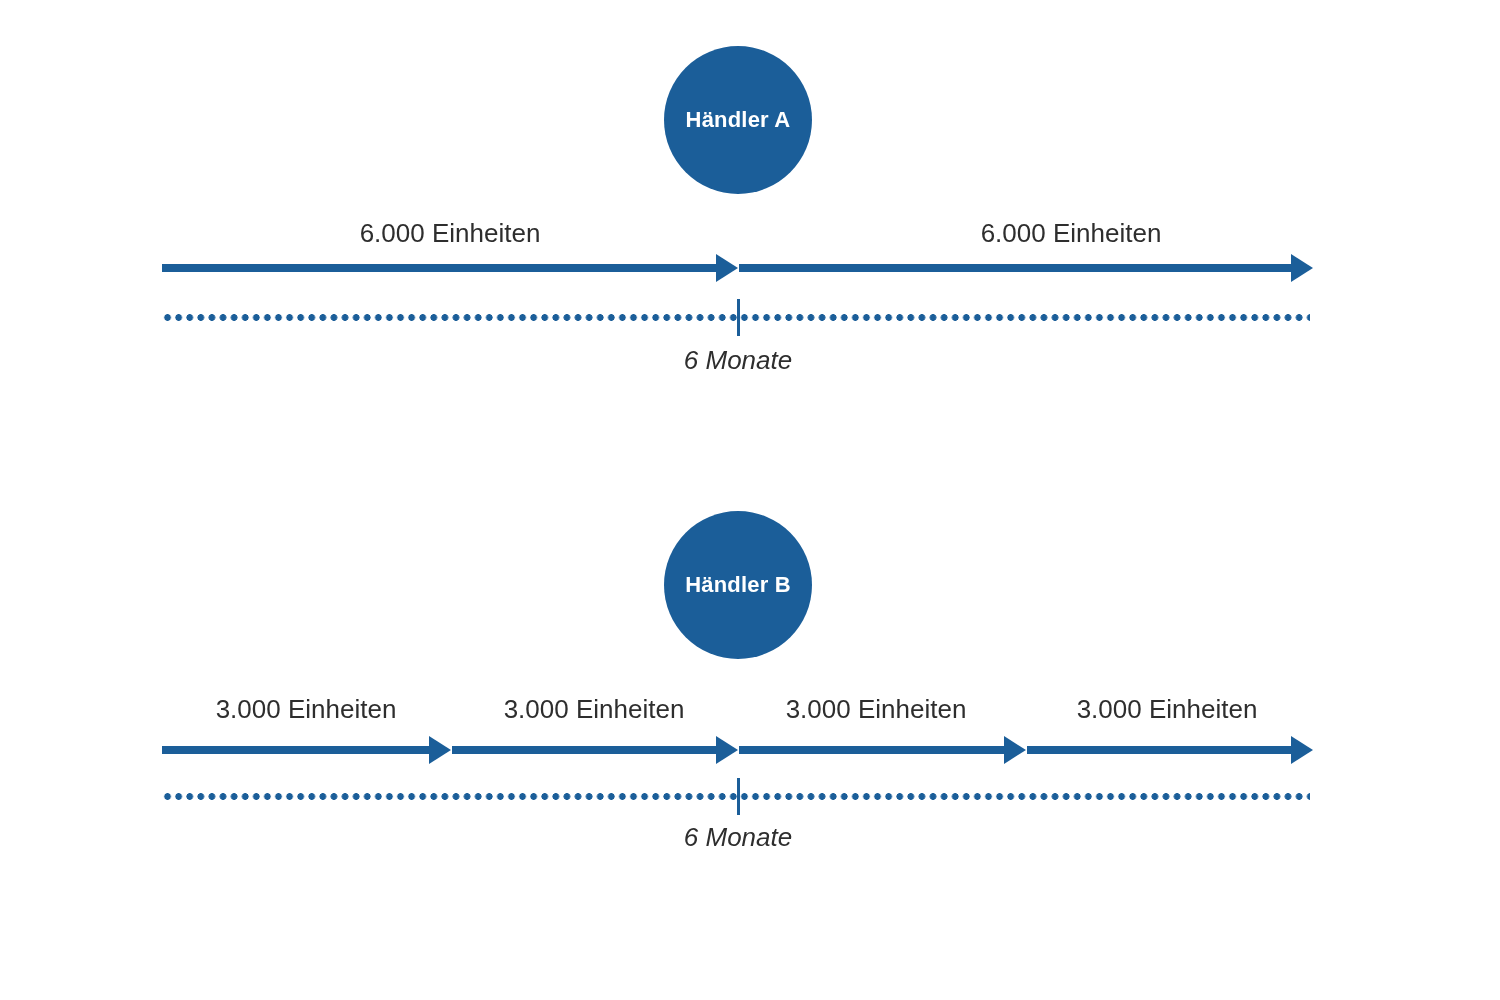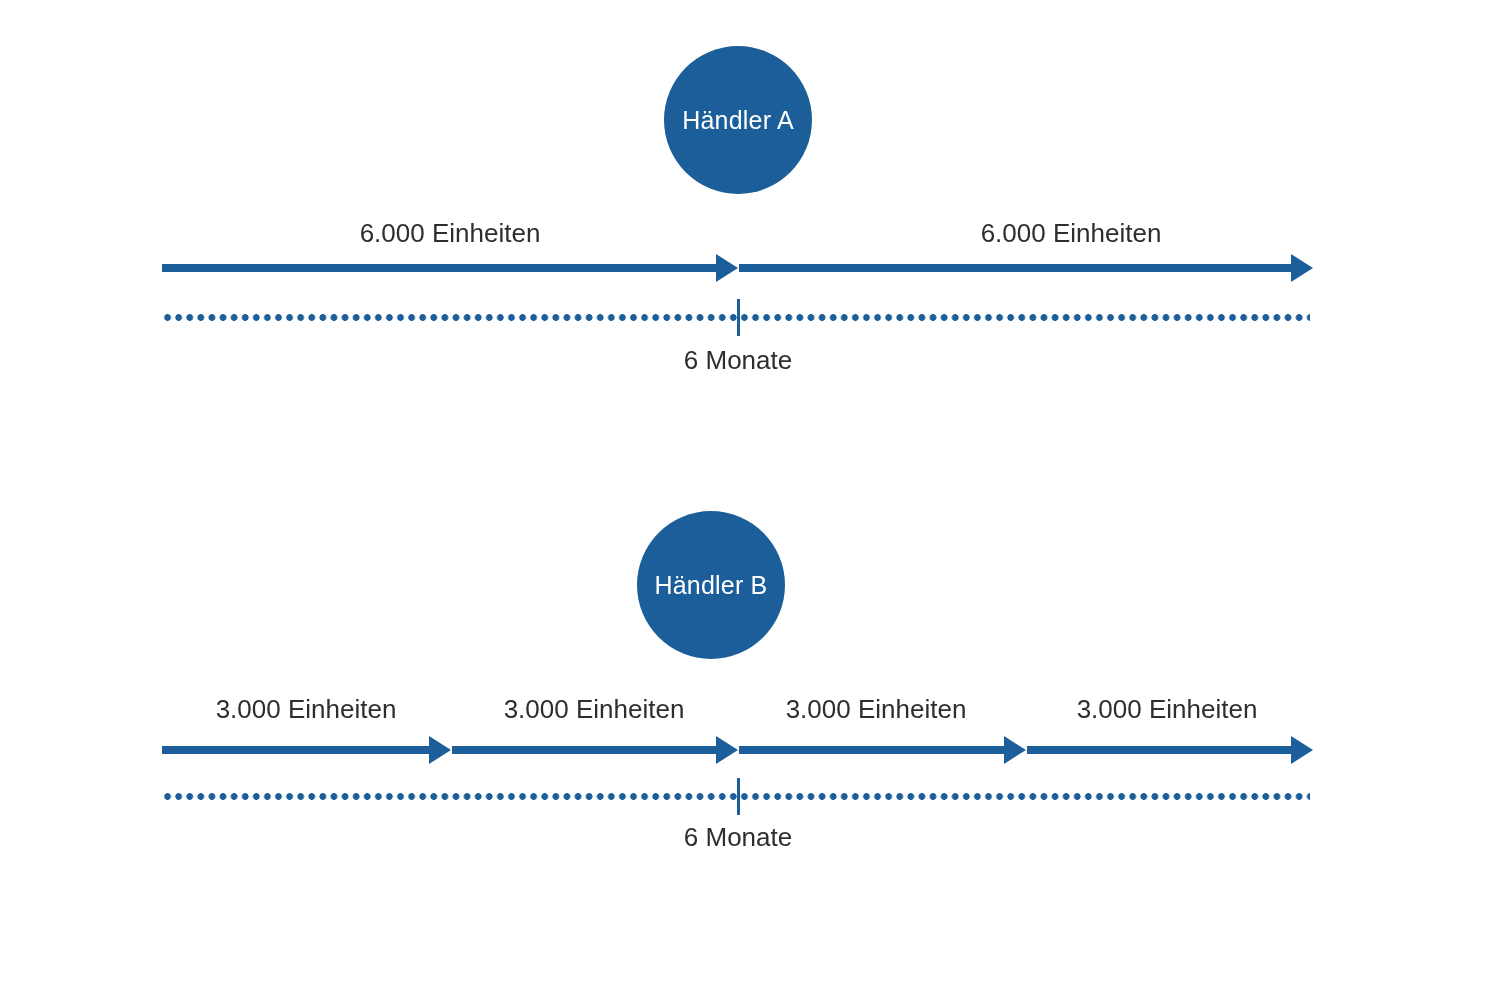--- a/index.html
+++ b/index.html
@@ -27,22 +27,22 @@
     width: 148px;
     height: 148px;
     border-radius: 50%;
     background: #1b5e99;
     display: flex;
     align-items: center;
     justify-content: center;
   }
   .dealer-circle .dealer-label {
     color: #ffffff;
-    font-size: 25px;
-    font-weight: normal;
+    font-size: 22px;
+    font-weight: bold;
     letter-spacing: 0.2px;
     line-height: 1;
     white-space: nowrap;
   }
 
   
   .timeline-group {
     position: absolute;
     left: 0;
     right: 0;
@@ -93,20 +93,21 @@
 
   
   .month-label {
     position: absolute;
     text-align: center;
     color: #2e2e2e;
     font-size: 26px;
     line-height: 1;
     white-space: nowrap;
     transform: translateX(-50%);
+    font-style: italic;
   }
 </style>
 </head>
 <body>
 
 <div class="canvas">
 
   <div class="timeline-group" style="top:0;">
 
     <div class="dealer-circle" style="left:664px; top:46px;">
@@ -124,21 +125,21 @@
 
     <div class="dotted-line" style="left:162px; top:314px; width:1148px;"></div>
 
     <div class="tick-mark" style="left:737px; top:299px; height:37px;"></div>
 
     <div class="month-label" style="left:738px; top:347px;">6 Monate</div>
   </div>
 
   <div class="timeline-group" style="top:0;">
 
-    <div class="dealer-circle" style="left:637px; top:511px;">
+    <div class="dealer-circle" style="left:664px; top:511px;">
       <span class="dealer-label">Händler B</span>
     </div>
 
     <div class="seg-label" style="left:306px; top:696px;">3.000 Einheiten</div>
     <div class="seg-label" style="left:594px; top:696px;">3.000 Einheiten</div>
     <div class="seg-label" style="left:876px; top:696px;">3.000 Einheiten</div>
     <div class="seg-label" style="left:1167px; top:696px;">3.000 Einheiten</div>
 
     <div class="arrow-line" style="left:162px; top:746px; width:267px;"></div>
     <div class="arrow-head" style="left:429px; top:736px;"></div>

